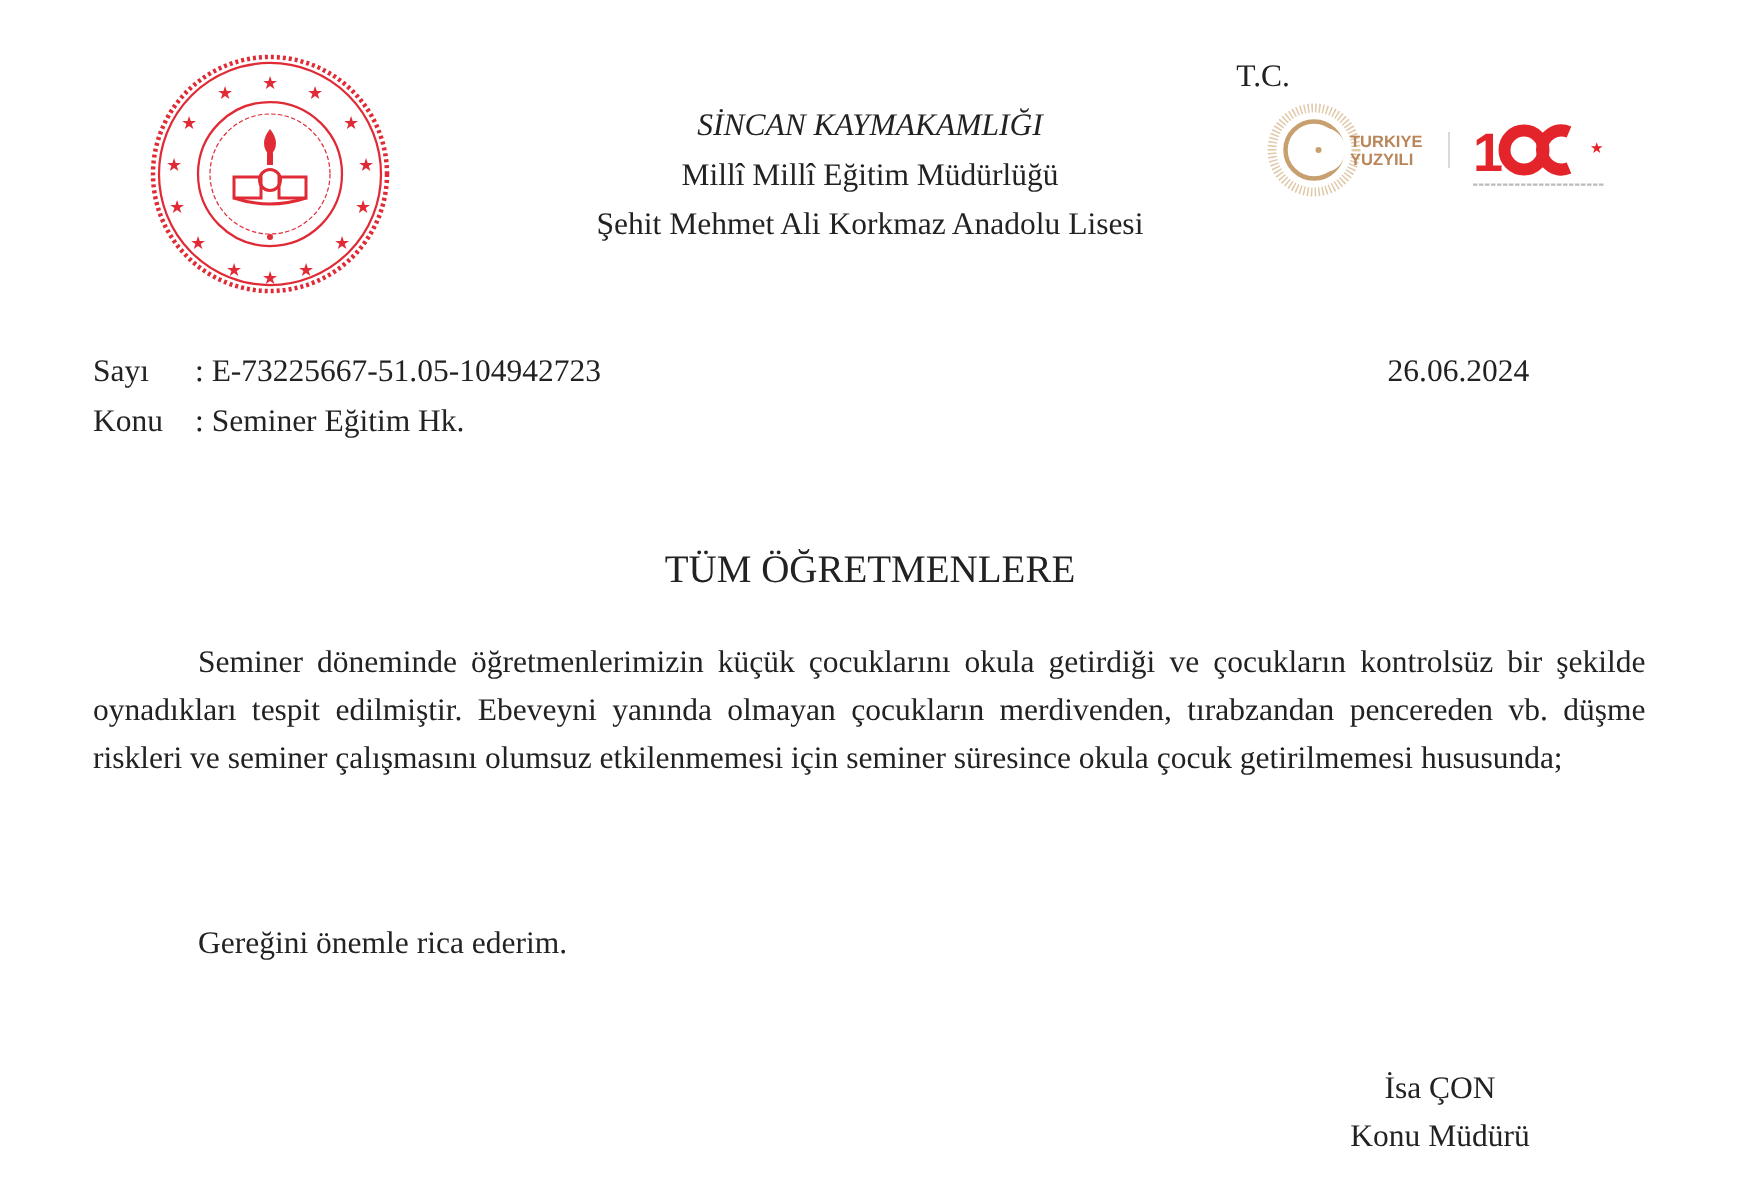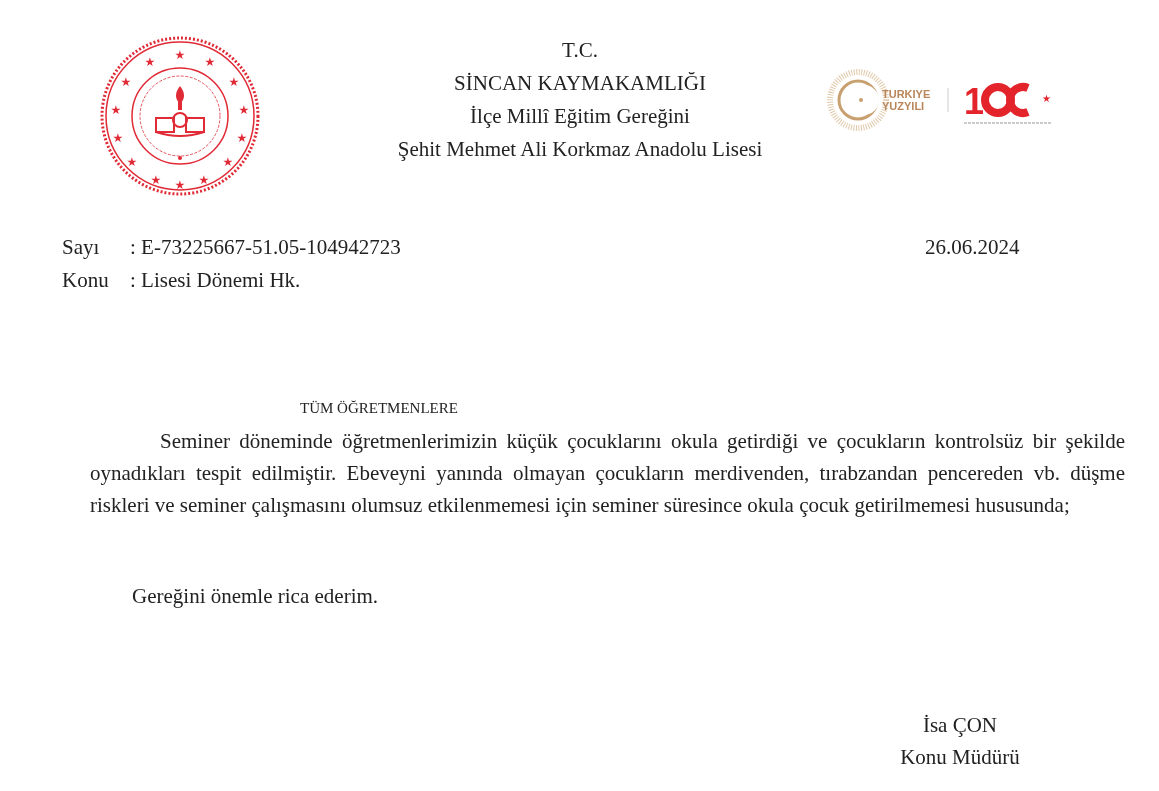--- a/index.html
+++ b/index.html
@@ -7,21 +7,21 @@
     width: 1159px; height: 791px; position: relative; overflow: hidden;
     font-family: "Liberation Serif", "DejaVu Serif", serif;
     color: #222222;
   }
   .abs { position: absolute; }
   .header-line { position: absolute; left: 300px; width: 560px; text-align: center; font-size: 21px; line-height: 34px; }
   .meta { font-size: 21px; line-height: 32px; }
   .meta .lbl { display: inline-block; width: 68px; }
   .body-text {
     position: absolute; left: 62px; width: 1035px; font-size: 21px; line-height: 32px;
-    text-align: justify; text-indent: 70px; margin-left: 28px;
+    text-align: justify; text-indent: 70px;
   }
   .closing { position: absolute; left: 132px; font-size: 21px; }
   .sign { position: absolute; left: 860px; width: 200px; text-align: center; font-size: 21px; line-height: 32px; }
 </style>
 </head>
 <body>
 
 <div class="abs" style="left:98px; top:36px; width:164px; height:160px;">
   <svg width="164" height="160" viewBox="0 0 164 160">
     <circle cx="82" cy="80" r="78" fill="none" stroke="#e02a35" stroke-width="3" stroke-dasharray="2 2"></circle>
@@ -46,50 +46,50 @@
     <circle cx="82" cy="80" r="40" fill="none" stroke="#e02a35" stroke-width="0.8" stroke-dasharray="3 1.5"></circle>
     <path d="M82 50 q-8 10 0 18 q8 -8 0 -18z" fill="#e02a35"></path>
     <rect x="80" y="66" width="4" height="8" fill="#e02a35"></rect>
     <circle cx="82" cy="84" r="7" fill="none" stroke="#e02a35" stroke-width="2"></circle>
     <path d="M58 82 h18 v14 h-18z M88 82 h18 v14 h-18z" fill="none" stroke="#e02a35" stroke-width="2"></path>
     <path d="M58 96 q24 8 48 0" fill="none" stroke="#e02a35" stroke-width="2"></path>
     <circle cx="82" cy="122" r="2" fill="#e02a35"></circle>
   </svg>
 </div>
 
-<div class="header-line" style="top:33px;">T.C.</div>
-<div class="header-line" style="top:66px;">SİNCAN KAYMAKAMLIĞI</div>
-<div class="header-line" style="top:99px;">İlçe Millî Eğitim Gereğini</div>
+<div class="header-line" style="top:33px;text-align:right;">T.C.</div>
+<div class="header-line" style="top:66px;font-style:italic;">SİNCAN KAYMAKAMLIĞI</div>
+<div class="header-line" style="top:99px;">Millî Millî Eğitim Müdürlüğü</div>
 <div class="header-line" style="top:132px;">Şehit Mehmet Ali Korkmaz Anadolu Lisesi</div>
 
-<div class="abs" style="left:826px; top:68px; width:240px; height:64px;">
+<div class="abs" style="left:844px; top:68px; width:240px; height:64px;">
   <svg width="240" height="64" viewBox="0 0 240 64">
     <circle cx="32" cy="32" r="28" fill="none" stroke="#e0c8a8" stroke-width="6" stroke-dasharray="1 1.5"></circle>
     <circle cx="32" cy="32" r="19" fill="none" stroke="#c8a070" stroke-width="3"></circle>
     <circle cx="38" cy="32" r="15" fill="#ffffff"></circle>
     <circle cx="35" cy="32" r="2" fill="#c8a070"></circle>
     <text x="56" y="30" font-family="Liberation Sans, sans-serif" font-weight="bold" font-size="11" fill="#b8865a">TURKIYE</text>
     <text x="56" y="42" font-family="Liberation Sans, sans-serif" font-weight="bold" font-size="11" fill="#b8865a">YUZYILI</text>
     <line x1="122" y1="20" x2="122" y2="44" stroke="#cccccc" stroke-width="1"></line>
     <text x="138" y="46" font-family="Liberation Sans, sans-serif" font-weight="bold" font-size="36" fill="#e3242b" letter-spacing="-3">1</text>
     <circle cx="172" cy="32" r="13" fill="none" stroke="#e3242b" stroke-width="8"></circle>
     <path d="M202 20 a13 13 0 1 0 0 24" fill="none" stroke="#e3242b" stroke-width="8"></path>
     <text x="216" y="34" font-size="10" fill="#e3242b">★</text>
     <line x1="138" y1="55" x2="226" y2="55" stroke="#bbbbbb" stroke-width="1.5" stroke-dasharray="3 1"></line>
   </svg>
 </div>
 
 <div class="abs meta" style="left:62px; top:231px;">
   <span class="lbl">Sayı</span><span>: E-73225667-51.05-104942723</span>
 </div>
 <div class="abs meta" style="left:62px; top:264px;">
-  <span class="lbl">Konu</span><span>: Lisesi Dönemi Hk.</span>
+  <span class="lbl">Konu</span><span>: Seminer Eğitim Hk.</span>
 </div>
 <div class="abs meta" style="left:925px; top:231px;text-align:center;">26.06.2024</div>
 
-<div class="abs" style="left:300px; top:365px; width:560px; text-align:left; font-size:15px;margin-top:35px;">TÜM ÖĞRETMENLERE</div>
+<div class="abs" style="left:300px; top:365px; width:560px; text-align:center; font-size:26px;">TÜM ÖĞRETMENLERE</div>
 
 <div class="body-text" style="top:425px;">Seminer döneminde öğretmenlerimizin küçük çocuklarını okula getirdiği ve çocukların kontrolsüz bir şekilde oynadıkları tespit edilmiştir. Ebeveyni yanında olmayan çocukların merdivenden, tırabzandan pencereden vb. düşme riskleri ve seminer çalışmasını olumsuz etkilenmemesi için seminer süresince okula çocuk getirilmemesi hususunda;</div>
 
-<div class="closing" style="top:584px;">Gereğini önemle rica ederim.</div>
+<div class="closing" style="top:616px;">Gereğini önemle rica ederim.</div>
 
 <div class="sign" style="top:709px;text-align:center;">İsa ÇON</div>
 <div class="sign" style="top:741px;">Konu Müdürü</div>
 
 </body></html>

